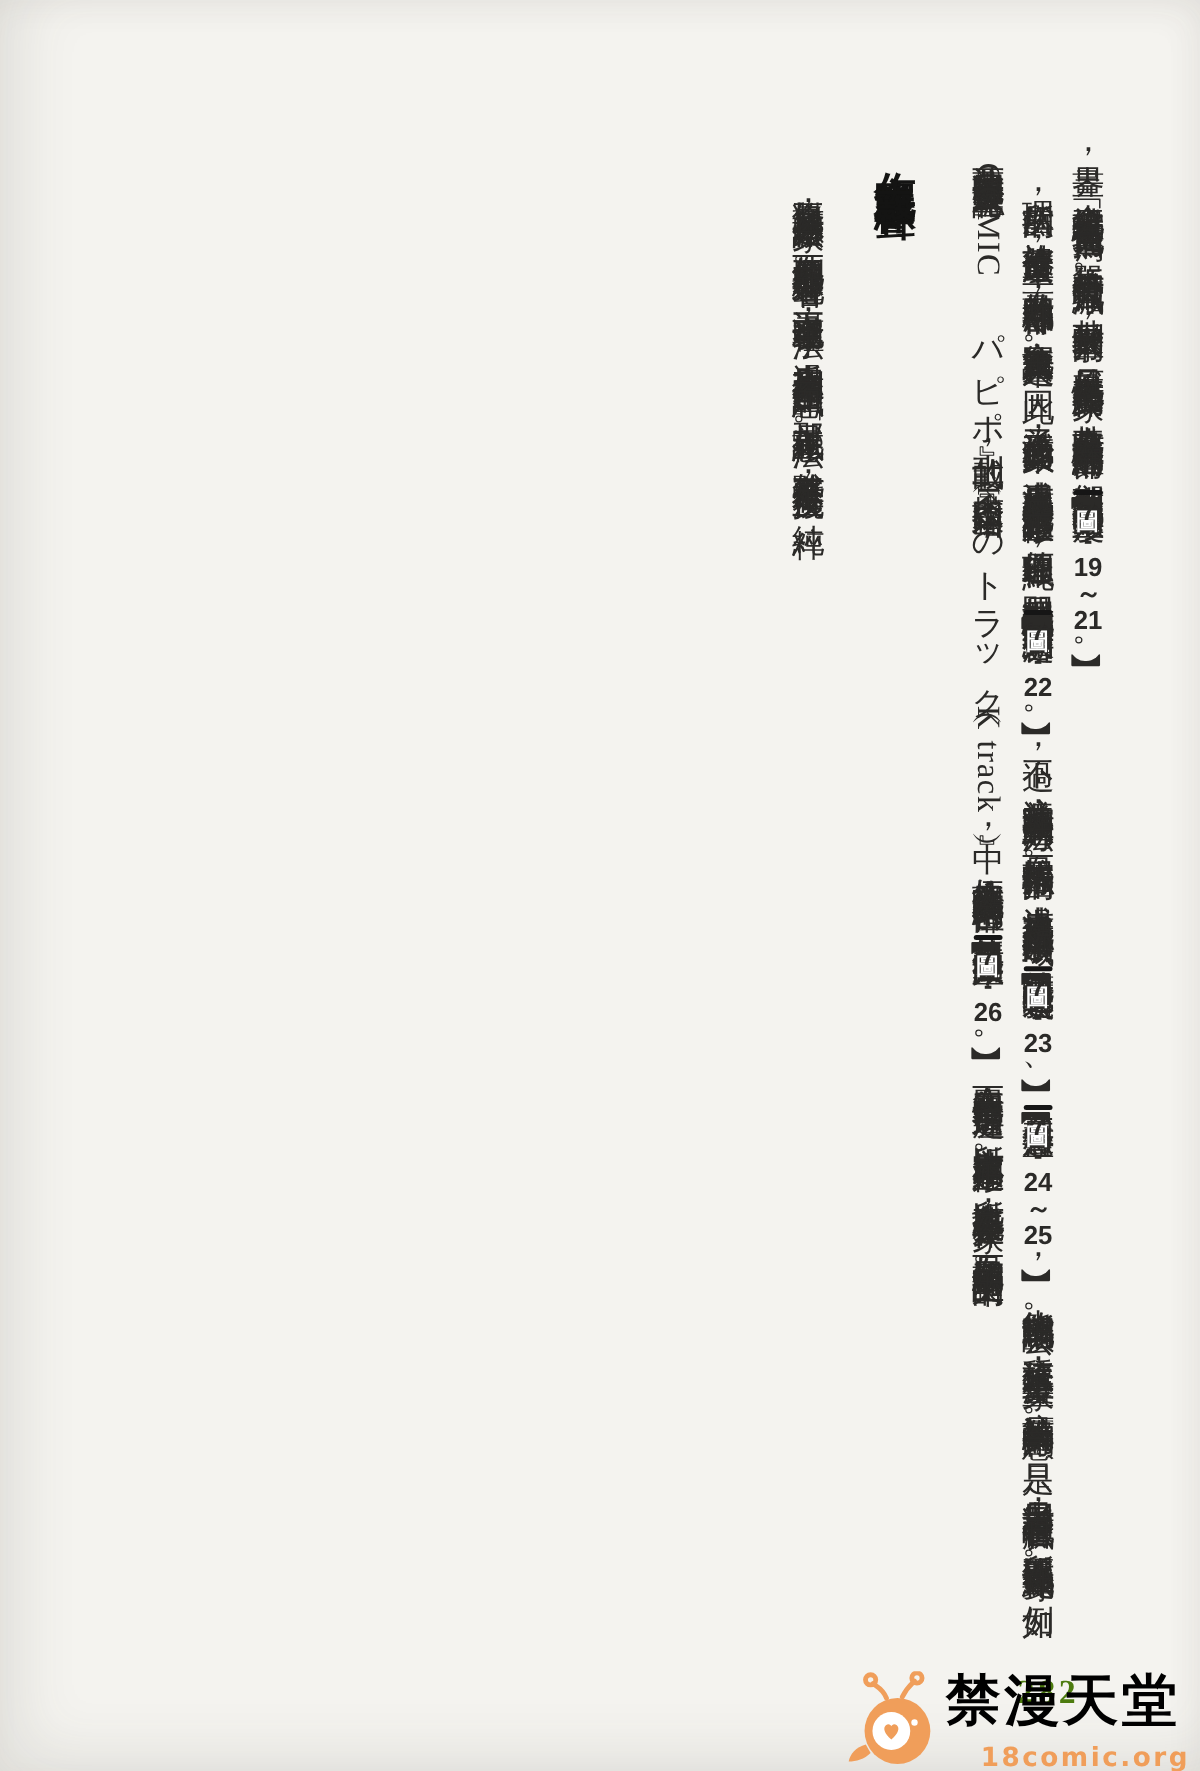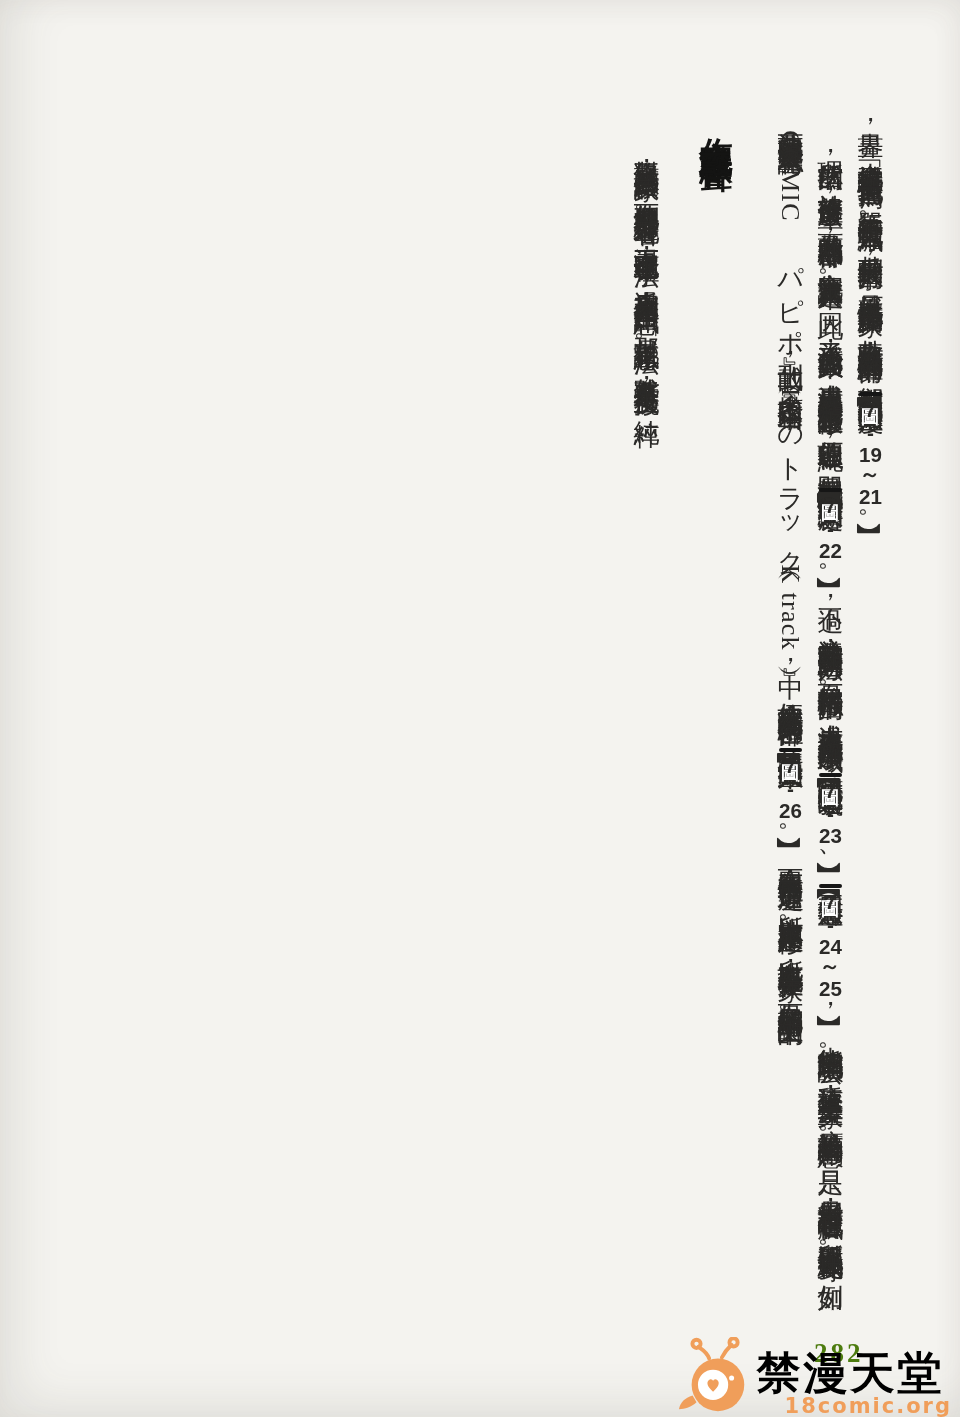--- a/index.html
+++ b/index.html
@@ -87,21 +87,21 @@
     letter-spacing: 3px;
     color: #000000;
   }
   .wm-url {
     font-family: "DejaVu Sans", "Liberation Sans", sans-serif;
     font-weight: 700;
     font-size: 21px;
     line-height: 22px;
     letter-spacing: 2px;
     color: #f09e5a;
-    margin: 0 0 0 28px;
+    margin: 12px 0 0 28px;
   }
   .wm-mascot { width: 78px; height: 80px; flex: 0 0 auto; }
 </style>
 </head>
 <body>
 
 <div class="scan-shade"></div>
 
 <div class="text-area">
   <div class="section sec1"><p class="para no-indent">畫界，也會被編輯要求「盡量避免色情描寫」，單行本的發行量也大幅縮減。其中受到最大打擊的，就是原本以色情度為賣點的作家；其中數部作品雖然有男女纏綿的情節，卻遭到整個下半身都被塗掉的大幅度修正<span class="figref"><span class="fig-bracket">【</span><span class="figbox">圖</span><span class="fignum"><span class="upright">7</span><span class="upright">-</span><span class="tcy">19</span><span class="upright">～</span><span class="tcy">21</span></span><span class="fig-bracket">】</span></span>。</p><p class="para">理所當然的，被掩蓋得這麼嚴重，畫面的熱點自然都冷卻，完全無法讓人興奮起來。因此，為了減少修正的負面效果，成人漫畫界想出來的手法就是「對話框遮蔽」修正。它的原理很單純，即是把對話氣泡放在需要修正的性器官和插入結合處<span class="figref"><span class="fig-bracket">【</span><span class="figbox">圖</span><span class="fignum"><span class="upright">7</span><span class="upright">-</span><span class="tcy">22</span></span><span class="fig-bracket">】</span></span>。不過，這並非當時的漫畫家想到的方法，而是編輯部強行指示的。成人漫畫本來就是很適合這種小手段的領域，就算用嬌喘聲或迷之驚嘆號<span class="figref"><span class="fig-bracket">【</span><span class="figbox">圖</span><span class="fignum"><span class="upright">7</span><span class="upright">-</span><span class="tcy">23</span></span><span class="fig-bracket">】</span></span>、甚至用無聲蓋過<span class="figref"><span class="fig-bracket">【</span><span class="figbox">圖</span><span class="fignum"><span class="upright">7</span><span class="upright">-</span><span class="tcy">24</span><span class="upright">～</span><span class="tcy">25</span></span><span class="fig-bracket">】</span></span>，也能夠流暢地閱讀下去。這種修正基本上不算漫畫家，應該算是編輯方的創意。只是，老是用對話框讀者也會看膩，所以偶爾也要來點變化球。例如法蘭西書院的美少女漫畫雜誌『COMIC　パピポ』上刊載的，塔山森（即森山塔）『Kのトラック（K track）』中，便故意把分鏡斷在男女的結合部位，使其看起來像普通的漫畫效果<span class="figref"><span class="fig-bracket">【</span><span class="figbox">圖</span><span class="fignum"><span class="upright">7</span><span class="upright">-</span><span class="tcy">26</span></span><span class="fig-bracket">】</span></span>。而在單行本中因為拿掉了這層處理，所以大家才知道原來那是修正。所以也有些新表現不是在作家，而是在編輯們的手中誕生出來的。</p></div>

